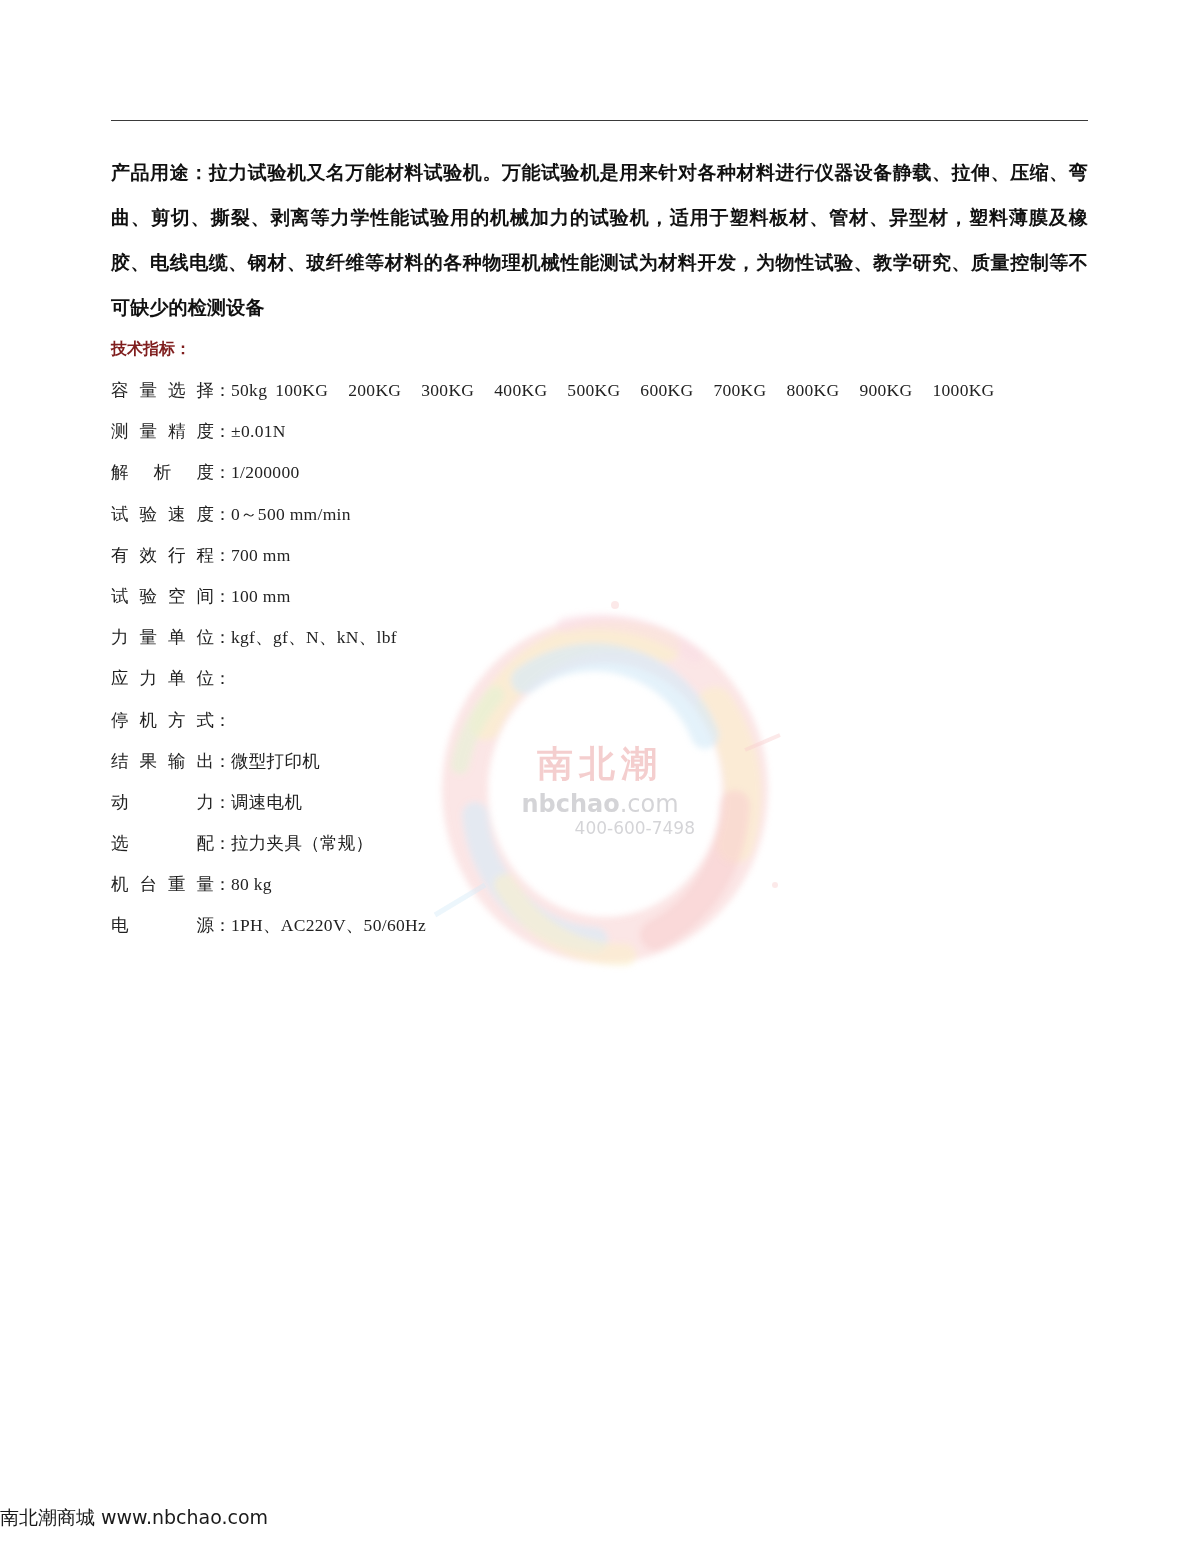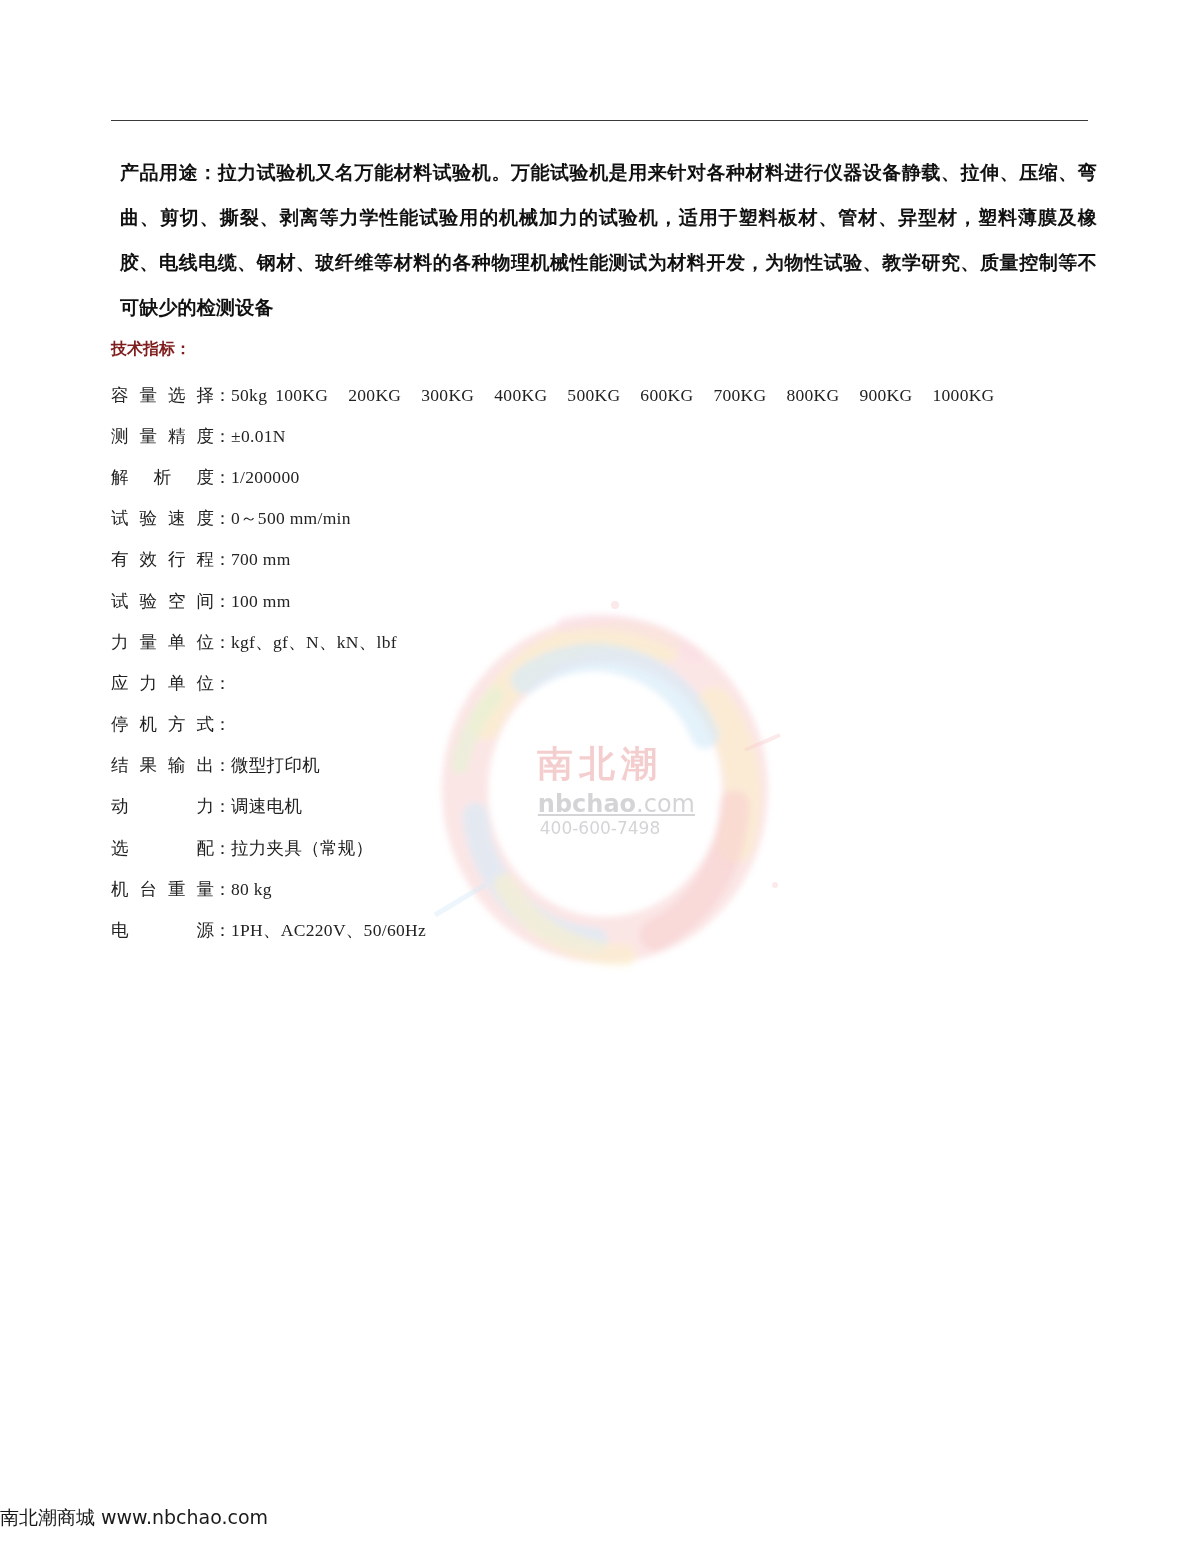--- a/index.html
+++ b/index.html
@@ -24,21 +24,21 @@
     .header-rule {
       position: absolute;
       left: 111px;
       top: 120px;
       width: 977px;
       height: 0;
       border-top: 1.5px solid #3a3a3a;
     }
     .intro {
       position: absolute;
-      left: 120px;
+      left: 111px;
       top: 150px;
       width: 977px;
       font-family: "DejaVu Sans", "Liberation Sans", sans-serif;
       font-weight: bold;
       font-size: 19px;
       line-height: 45px;
       text-align: justify;
       text-align-last: left;
       letter-spacing: 0.2px;
       color: #111;
@@ -63,21 +63,20 @@
       padding: 0;
       list-style: none;
     }
     .spec-row {
       height: 41.2px;
       line-height: 32px;
       font-size: 17px;
       white-space: nowrap;
       color: #222;
       display: flex;
-      align-items: center;
     }
     .spec-label {
       display: inline-block;
       width: 103px;
       font-family: "DejaVu Sans", "Liberation Sans", sans-serif;
       font-size: 17.5px;
       text-align-last: justify;
       text-align: justify;
       letter-spacing: 0px;
     }
@@ -111,35 +110,34 @@
       font-size: 36px;
       color: rgba(214, 80, 80, 0.28);
       letter-spacing: 6px;
       pointer-events: none;
     }
     .wm-text-en {
       position: absolute;
       left: 505px;
       top: 790px;
       width: 190px;
-      text-align: right;
+      text-align: center;
       font-family: "DejaVu Sans", "Liberation Sans", sans-serif;
       font-weight: bold;
       font-size: 24px;
       color: rgba(120, 120, 130, 0.32);
       pointer-events: none;
-      text-decoration: underline;
     }
     .wm-text-en .thin { font-weight: normal; }
     .wm-text-phone {
       position: absolute;
       left: 505px;
       top: 818px;
       width: 190px;
-      text-align: center;
+      text-align: right;
       font-family: "DejaVu Sans", "Liberation Sans", sans-serif;
       font-size: 17px;
       color: rgba(120, 120, 130, 0.32);
       pointer-events: none;
     }
 
     .footer {
       position: absolute;
       left: 0;
       top: 1505px;

